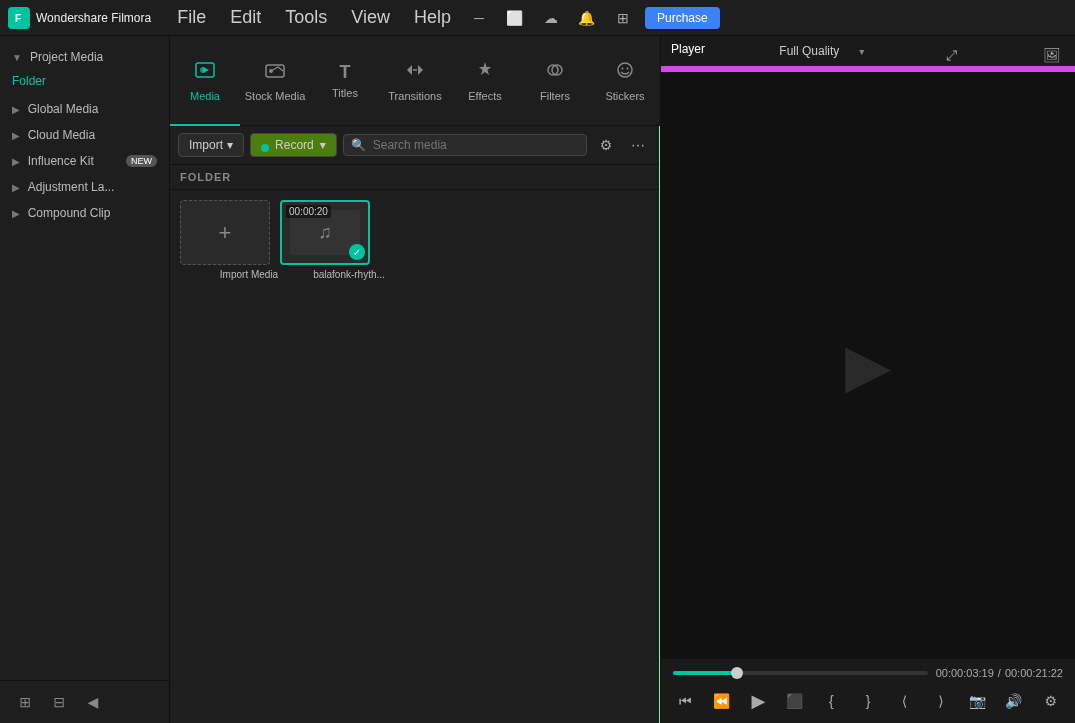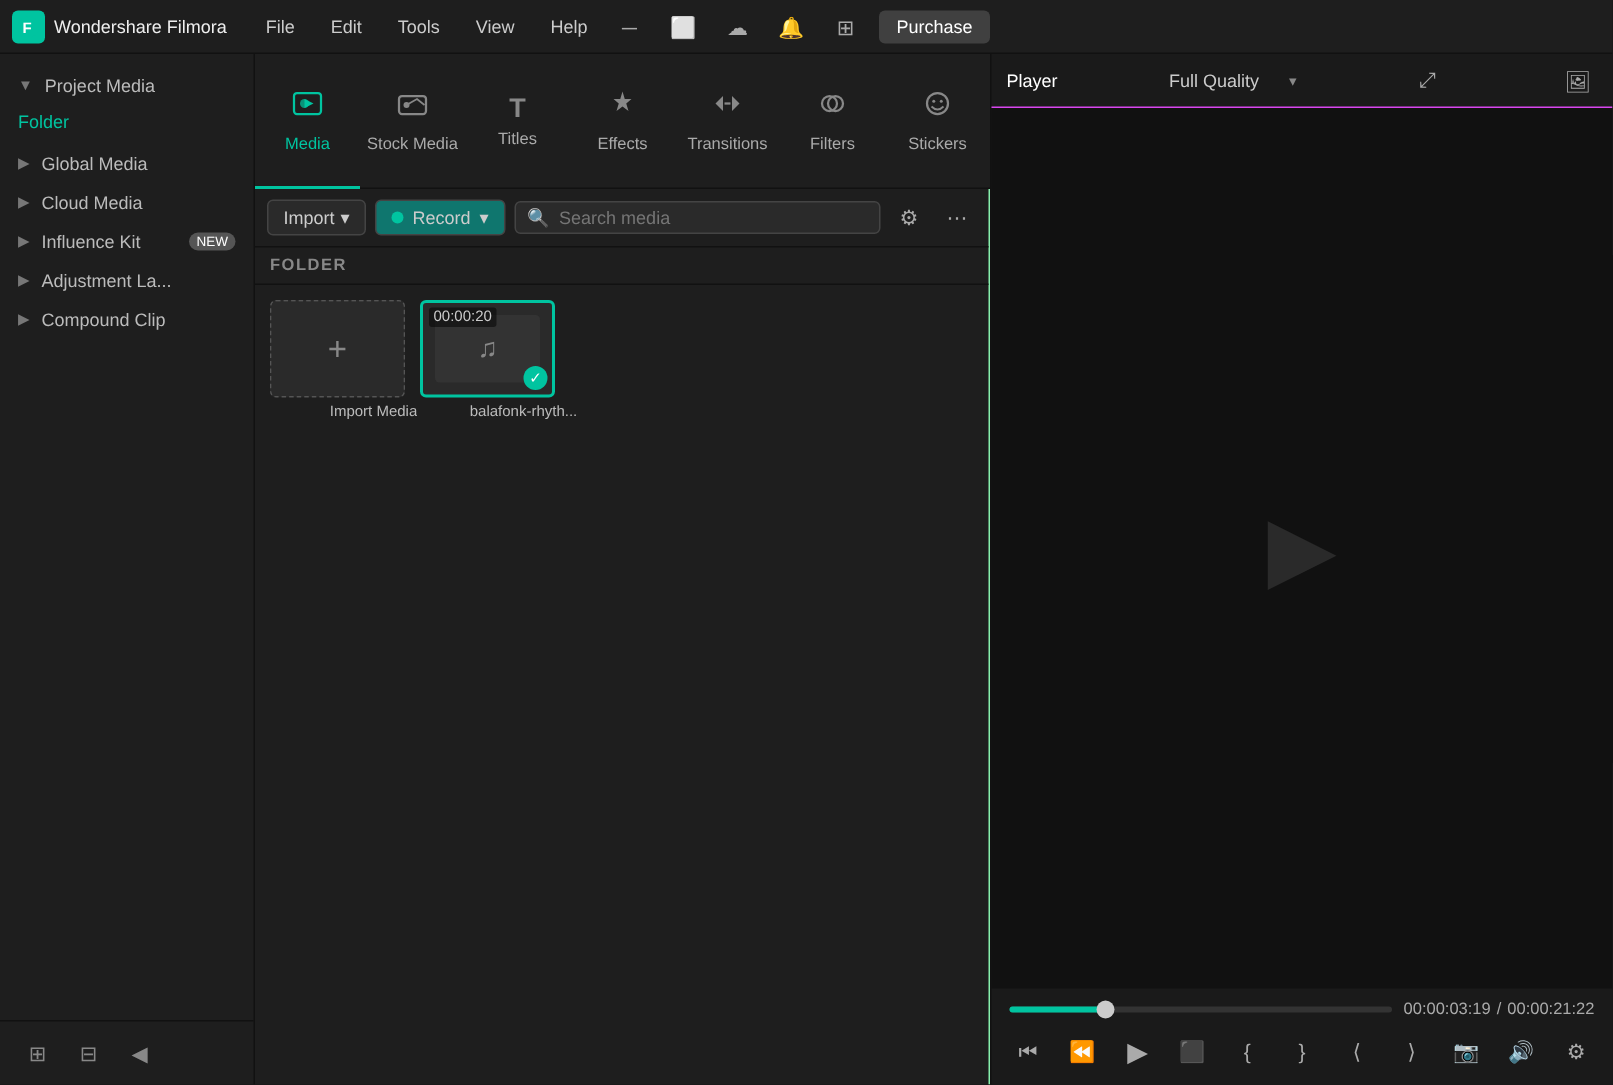--- a/index.html
+++ b/index.html
@@ -3,58 +3,58 @@
   <meta charset="utf-8">
   <style>
     * { box-sizing: border-box; margin: 0; padding: 0; }
     body { width: 1075px; height: 723px; background: #1a1a1a; color: #ccc; font-family: 'Segoe UI', Arial, sans-serif; font-size: 12px; overflow: hidden; }
 
     
     .menu-bar { display: flex; align-items: center; height: 36px; background: #1e1e1e; padding: 0 8px; gap: 4px; border-bottom: 1px solid #111; }
     .app-logo { display: flex; align-items: center; gap: 6px; margin-right: 12px; }
     .app-logo-icon { width: 22px; height: 22px; background: #00c4a0; border-radius: 4px; display: flex; align-items: center; justify-content: center; font-size: 10px; color: #fff; font-weight: bold; }
     .app-name { color: #eee; font-size: 12px; font-weight: 500; }
-    .menu-item { color: #ccc; padding: 4px 10px; cursor: pointer; border-radius: 3px; font-size: 12px; }
+    .menu-item { color: #ccc; padding: 4px 10px; cursor: pointer; border-radius: 3px; font-size: 18px; }
     .menu-center { flex: 1; display: flex; justify-content: center; }
     .menu-title { color: #ccc; font-size: 13px; }
     .menu-right { display: flex; align-items: center; gap: 8px; }
     .menu-icon-btn { width: 28px; height: 28px; display: flex; align-items: center; justify-content: center; color: #aaa; cursor: pointer; border-radius: 3px; font-size: 14px; }
-    .purchase-btn { background: #404040; color: #fff; padding: 4px 12px; border-radius: 4px; cursor: pointer; font-size: 12px; }
+    .purchase-btn { background: #3b82f6; color: #fff; padding: 4px 12px; border-radius: 4px; cursor: pointer; font-size: 12px; }
 
     
     .main-layout { display: flex; height: calc(723px - 36px); }
 
     
     .toolbar-tabs { display: flex; flex-wrap: wrap; background: #1e1e1e; border-bottom: 1px solid #111; height: 90px; align-content: flex-start; }
     .tab-item { display: flex; flex-direction: column; align-items: center; justify-content: center; width: 70px; height: 90px; cursor: pointer; color: #aaa; font-size: 11px; gap: 4px; border-bottom: 2px solid transparent; }
     .tab-item.active { color: #00c4a0; border-bottom: 2px solid #00c4a0; }
     .tab-icon { font-size: 20px; }
     .media-browser { flex: 1; background: #1e1e1e; display: flex; flex-direction: column; border-right: 1px solid #86efac; }
     .media-toolbar { display: flex; align-items: center; gap: 6px; padding: 6px 8px; border-bottom: 1px solid #111; }
     .import-btn { background: #2a2a2a; border: 1px solid #444; color: #ccc; padding: 4px 10px; border-radius: 4px; cursor: pointer; display: flex; align-items: center; gap: 4px; font-size: 12px; }
-    .record-btn { background: #0f766e; border: 1px solid #444; color: #ccc; padding: 4px 10px; border-radius: 4px; cursor: pointer; display: flex; align-items: center; gap: 6px; font-size: 12px; }
+    .record-btn { background: #4d7c0f; border: 1px solid #444; color: #ccc; padding: 4px 10px; border-radius: 4px; cursor: pointer; display: flex; align-items: flex-end; gap: 6px; font-size: 12px; }
     .record-dot { width: 8px; height: 8px; background: #00c4a0; border-radius: 50%; }
     .search-bar { flex: 1; display: flex; align-items: center; background: #2a2a2a; border: 1px solid #444; border-radius: 4px; padding: 3px 8px; gap: 6px; }
     .search-bar input { background: transparent; border: none; outline: none; color: #ccc; font-size: 12px; width: 100%; }
     .icon-btn { width: 26px; height: 26px; display: flex; align-items: center; justify-content: center; color: #aaa; cursor: pointer; border-radius: 3px; font-size: 14px; }
     .folder-label { padding: 6px 10px; color: #888; font-size: 11px; font-weight: 600; letter-spacing: 1px; border-bottom: 1px solid #111; }
     .media-grid { display: flex; flex-wrap: wrap; gap: 10px; padding: 10px; overflow-y: auto; flex: 1; }
     .media-item { display: flex; flex-direction: column; align-items: center; gap: 4px; cursor: pointer; width: 90px; }
     .media-thumb { width: 90px; height: 65px; background: #2a2a2a; border-radius: 4px; display: flex; align-items: center; justify-content: center; position: relative; border: 2px solid transparent; }
     .media-thumb.import-thumb { border: 1px dashed #555; }
     .media-thumb.selected { border: 2px solid #00c4a0; }
     .media-thumb-inner { width: 70px; height: 45px; background: #333; border-radius: 3px; display: flex; align-items: center; justify-content: center; }
     .media-plus { font-size: 22px; color: #888; }
     .media-duration { position: absolute; top: 3px; left: 4px; font-size: 10px; color: #ccc; background: rgba(0,0,0,0.5); padding: 1px 3px; border-radius: 2px; }
     .media-check { position: absolute; bottom: 3px; right: 3px; width: 16px; height: 16px; background: #00c4a0; border-radius: 50%; display: flex; align-items: center; justify-content: center; font-size: 10px; color: #fff; }
     .media-name { font-size: 10px; color: #bbb; text-align: center; max-width: 90px; overflow: hidden; text-overflow: ellipsis; white-space: nowrap; margin-left: 48px; }
 
     
     .player-panel { width: 415px; background: #1a1a1a; display: flex; flex-direction: column; border-left: 1px solid #111; }
-    .player-header { display: flex; align-items: center; justify-content: space-between; padding: 6px 10px; border-bottom: 1px solid #d946ef; height: 36px; }
+    .player-header { display: flex; justify-content: space-between; padding: 6px 10px; border-bottom: 6px solid #d946ef; height: 36px; }
     .player-tabs { display: flex; gap: 16px; }
     .player-tab { color: #ccc; font-size: 12px; cursor: pointer; }
     .player-tab.active { color: #fff; }
     .quality-select { display: flex; align-items: center; gap: 20px; cursor: pointer; }
     .quality-text { color: #ccc; font-size: 12px; }
     .player-preview { flex: 1; background: #111; display: flex; align-items: center; justify-content: center; }
     .player-controls { padding: 8px 12px; border-top: 1px solid #111; }
     .player-progress { display: flex; align-items: center; gap: 8px; margin-bottom: 8px; }
     .progress-bar { flex: 1; height: 4px; background: #333; border-radius: 2px; position: relative; cursor: pointer; }
     .progress-fill { height: 100%; background: #00c4a0; border-radius: 2px; width: 25%; }
@@ -164,34 +164,34 @@
         </span>
         <span>Stock Media</span>
       </div>
       <div class="tab-item">
         <span class="tab-icon" style="font-size:18px;color:#888;font-weight:bold;">T</span>
         <span>Titles</span>
       </div>
       <div class="tab-item">
         <span class="tab-icon">
           <svg width="22" height="22" viewBox="0 0 22 22">
-              <path d="M11 3 L12.5 8 L17 8 L13.5 11 L15 16 L11 13 L7 16 L8.5 11 L5 8 L9.5 8 Z" fill="#888"></path>
-            </svg>
-        </span>
-        <span>Effects</span>
-      </div>
-      <div class="tab-item">
-        <span class="tab-icon">
-          <svg width="22" height="22" viewBox="0 0 22 22">
               <polygon points="3,11 8,6 8,16" fill="#888"></polygon>
               <polygon points="19,11 14,6 14,16" fill="#888"></polygon>
               <line x1="9" y1="11" x2="13" y2="11" stroke="#888" stroke-width="1.5"></line>
             </svg>
         </span>
         <span>Transitions</span>
+      </div>
+      <div class="tab-item">
+        <span class="tab-icon">
+          <svg width="22" height="22" viewBox="0 0 22 22">
+              <path d="M11 3 L12.5 8 L17 8 L13.5 11 L15 16 L11 13 L7 16 L8.5 11 L5 8 L9.5 8 Z" fill="#888"></path>
+            </svg>
+        </span>
+        <span>Effects</span>
       </div>
       <div class="tab-item">
         <span class="tab-icon">
           <svg width="22" height="22" viewBox="0 0 22 22">
               <circle cx="9" cy="11" r="5" fill="none" stroke="#888" stroke-width="1.5"></circle>
               <circle cx="13" cy="11" r="5" fill="none" stroke="#888" stroke-width="1.5"></circle>
             </svg>
         </span>
         <span>Filters</span>
       </div>

